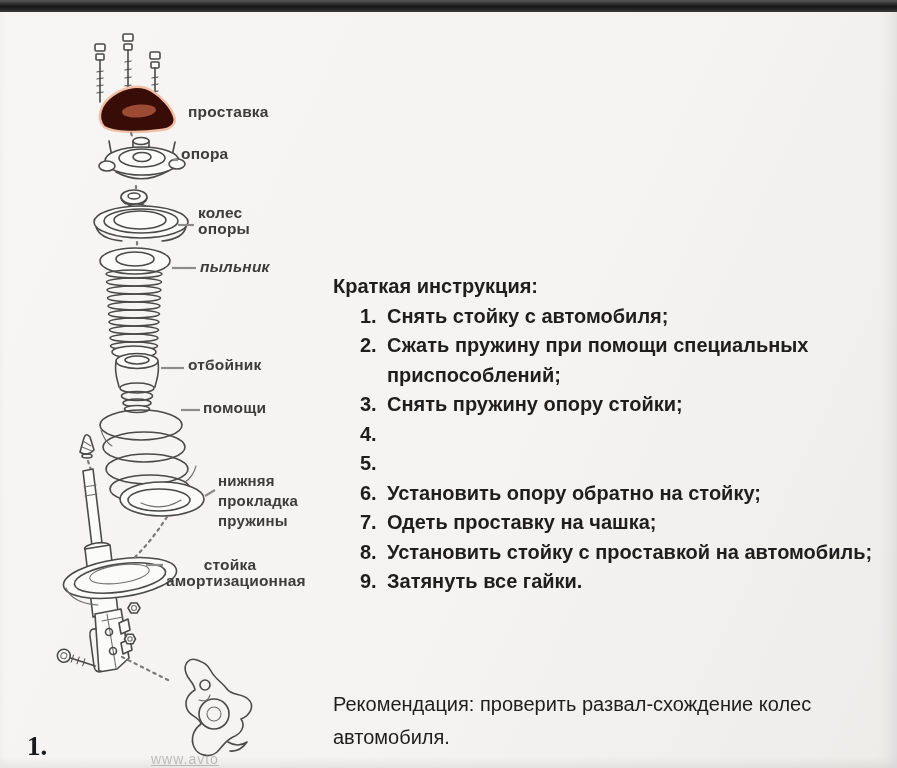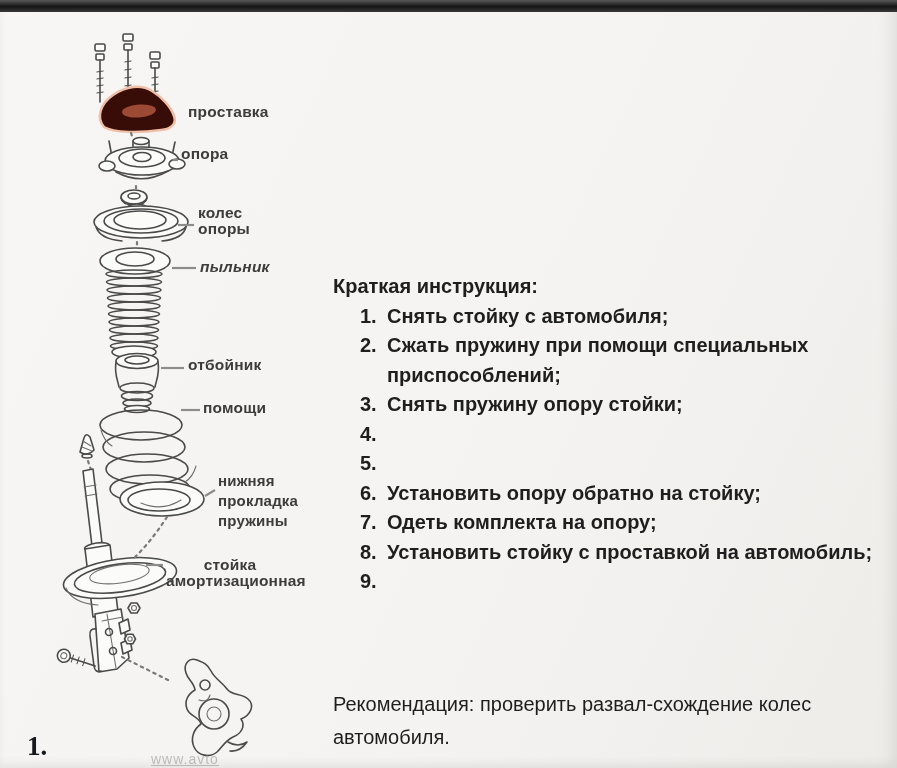--- a/index.html
+++ b/index.html
@@ -246,28 +246,29 @@
     </div>
     <div class="step">
       <span class="step-num">5.</span>
     </div>
     <div class="step">
       <span class="step-num">6.</span>
       <span class="step-text">Установить опору обратно на стойку;</span>
     </div>
     <div class="step">
       <span class="step-num">7.</span>
-      <span class="step-text">Одеть комплекта на опору;</span>
+      <span class="step-text">Одеть проставку на чашка;</span>
     </div>
     <div class="step">
       <span class="step-num">8.</span>
       <span class="step-text">Установить стойку  с проставкой на автомобиль;</span>
     </div>
     <div class="step">
       <span class="step-num">9.</span>
+      <span class="step-text">Затянуть все гайки.</span>
     </div>
   </div>
 
   <div class="recommendation">Рекомендация: проверить развал-схождение колес
 автомобиля.</div>
 
   <div class="page-number">1.</div>
   <div class="watermark">www.avto</div>
 
 </div>

